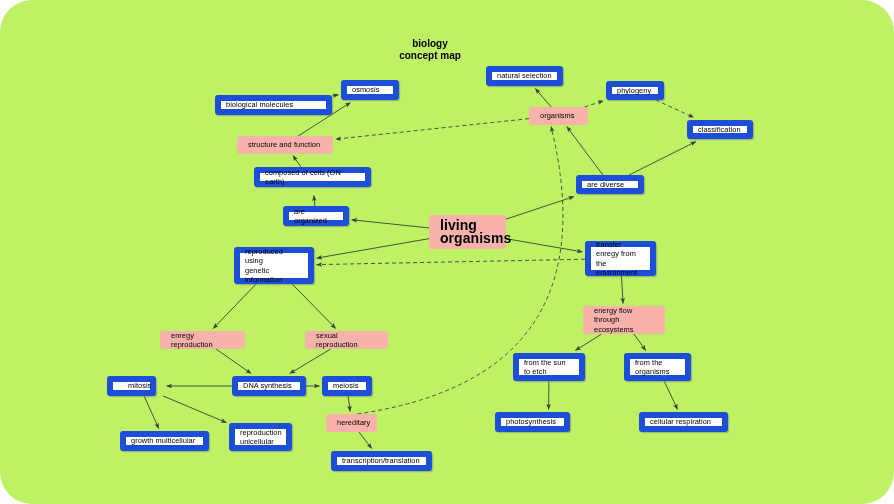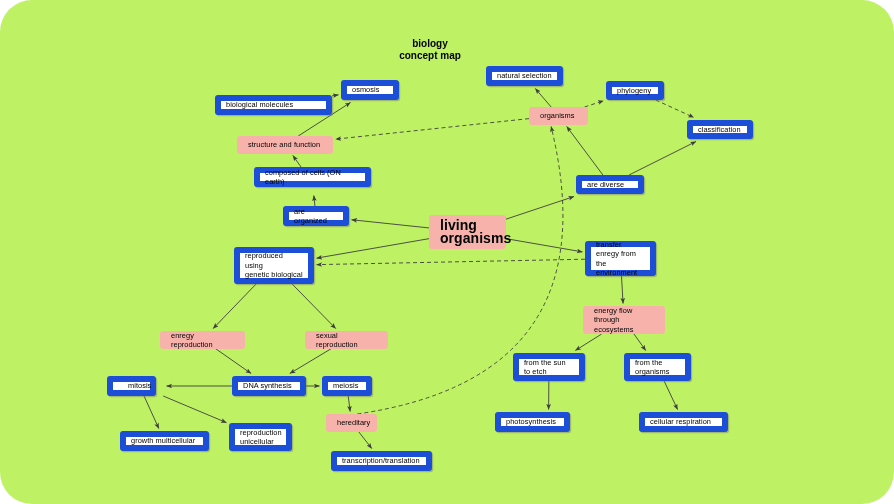--- a/index.html
+++ b/index.html
@@ -131,21 +131,21 @@
       <div class="node" style="left: 576px; top: 175px; width: 68px; height: 19px;"><span class="node-label">are diverse</span></div>
       <div class="node" style="left: 254px; top: 167px; width: 117px; height: 20px;"><span class="node-label">composed of cells (ON earth)</span></div>
       <div class="node" style="left: 283px; top: 206px; width: 66px; height: 20px;"><span class="node-label">are organized</span></div>
       <div class="node pink big" style="left: 429px; top: 215px; width: 77px; height: 34px;"><span class="node-label">living
 organisms</span></div>
       <div class="node" style="left: 585px; top: 241px; width: 71px; height: 35px;"><span class="node-label">transfer
 enregy from the
 environment</span></div>
       <div class="node" style="left: 234px; top: 247px; width: 80px; height: 37px;"><span class="node-label">reproduced
 using
-genetic biological</span></div>
+genetic information</span></div>
       <div class="node pink" style="left: 583px; top: 306px; width: 82px; height: 28px;"><span class="node-label">energy flow through
 ecosystems</span></div>
       <div class="node pink" style="left: 160px; top: 331px; width: 85px; height: 17px;"><span class="node-label">enregy reproduction</span></div>
       <div class="node pink" style="left: 305px; top: 331px; width: 83px; height: 17px;"><span class="node-label">sexual reproduction</span></div>
       <div class="node" style="left: 513px; top: 353px; width: 72px; height: 28px;"><span class="node-label">from the sun
 to etch</span></div>
       <div class="node" style="left: 624px; top: 353px; width: 67px; height: 28px;"><span class="node-label">from the
 organisms</span></div>
       <div class="node" style="left: 107px; top: 376px; width: 49px; height: 20px; padding-left: 15px;"><span class="node-label">mitosis</span></div>
       <div class="node" style="left: 232px; top: 376px; width: 74px; height: 20px;"><span class="node-label">DNA synthesis</span></div>

